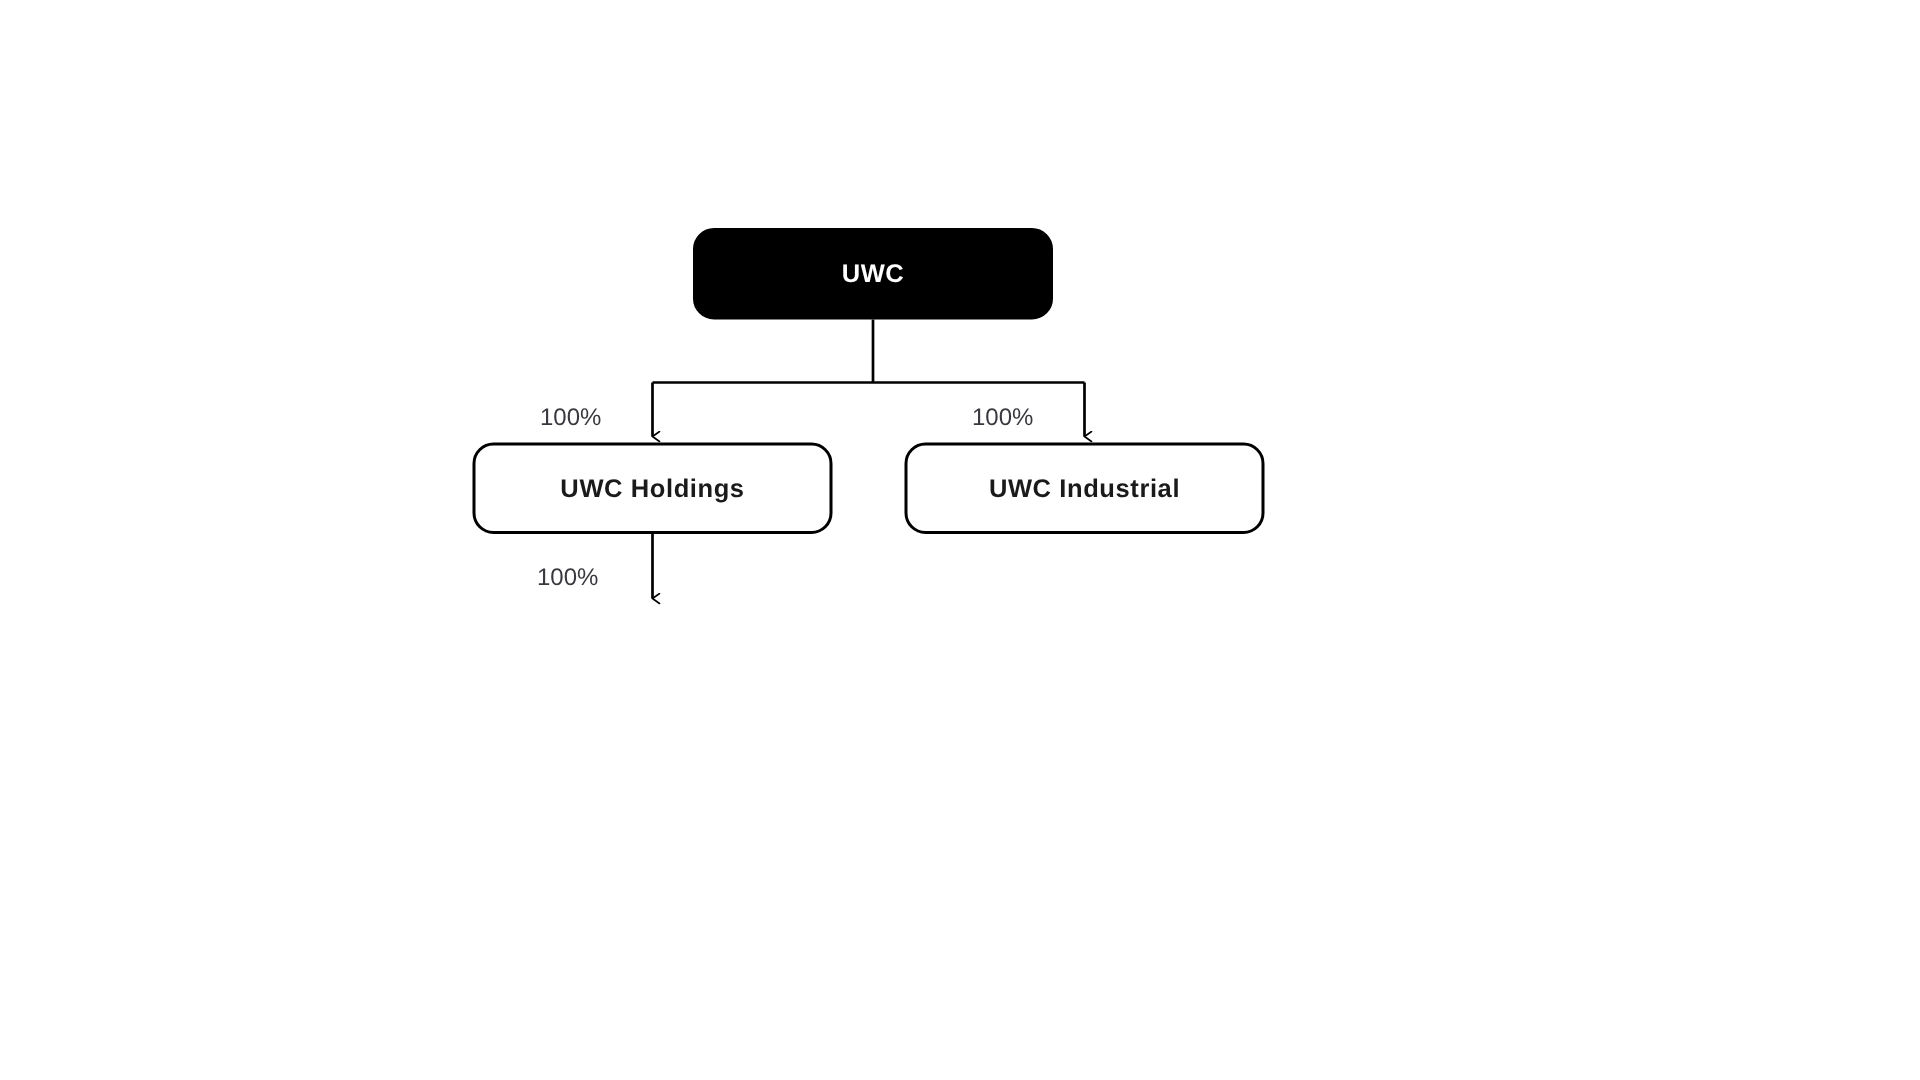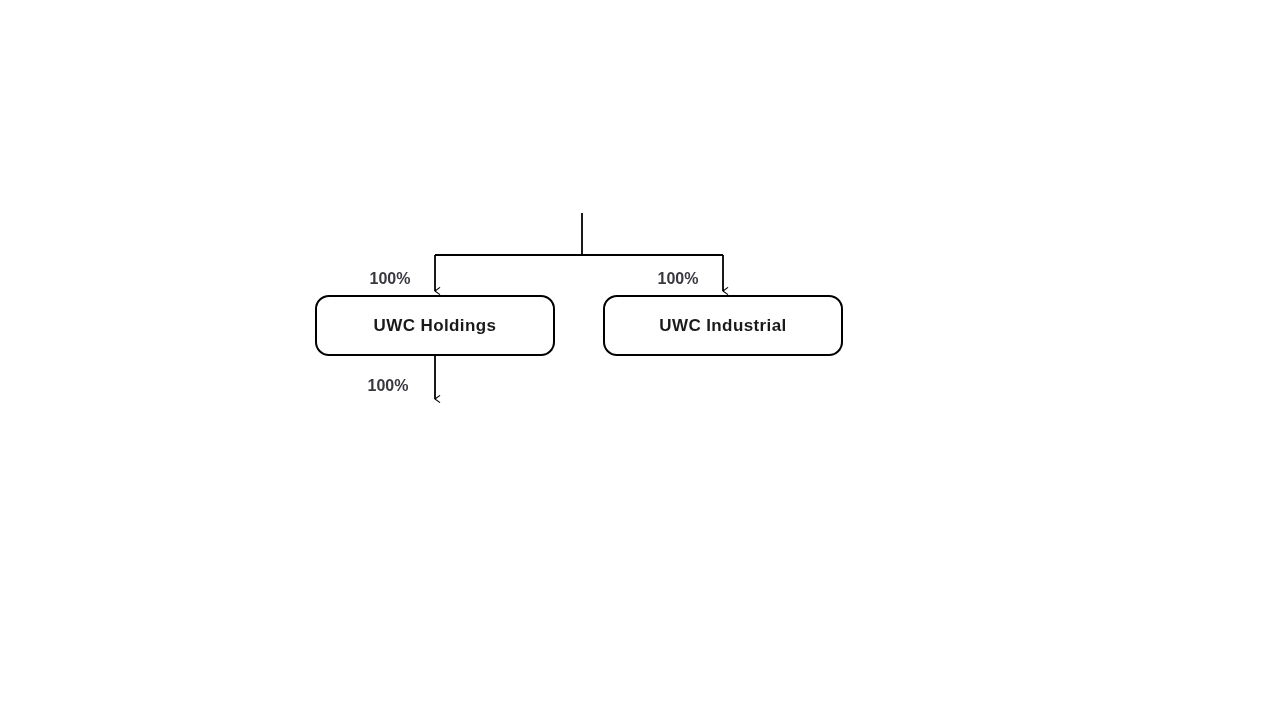--- a/index.html
+++ b/index.html
@@ -50,23 +50,22 @@
   #node-holdings   { left: 315px; top: 295px; }
   #node-industrial { left: 603px; top: 295px; }
   #node-automation { left: 315px; top: 403px; height: 60px; }
 
   .edge-label {
     position: absolute;
     width: 60px;
     font-size: 16px;
     line-height: 20px;
     color: #38383f;
-    text-align: center;
+    text-align: left;
     white-space: nowrap;
-    font-weight: bold;
   }
   #edge-label-holdings   { left: 360px; top: 269px; }
   #edge-label-industrial { left: 648px; top: 269px; }
   #edge-label-automation { left: 358px; top: 376px; }
 </style>
 </head>
 <body>
 
 <div class="canvas">
 
@@ -81,20 +80,23 @@
 
     <path d="M435,255 L723,255" fill="none" stroke="#000000" stroke-width="1.8"></path>
 
     <path d="M435,255 L435,291" fill="none" stroke="#000000" stroke-width="1.8" marker-end="url(#arrow-open)"></path>
 
     <path d="M723,255 L723,291" fill="none" stroke="#000000" stroke-width="1.8" marker-end="url(#arrow-open)"></path>
 
     <path d="M435,356 L435,399" fill="none" stroke="#000000" stroke-width="1.8" marker-end="url(#arrow-open)"></path>
   </svg>
 
+  <div class="node root" id="node-uwc">
+    <span class="node-label">UWC</span>
+  </div>
 
   <div class="node subsidiary" id="node-holdings">
     <span class="node-label">UWC Holdings</span>
   </div>
 
   <div class="node subsidiary" id="node-industrial">
     <span class="node-label">UWC Industrial</span>
   </div>
 
 

